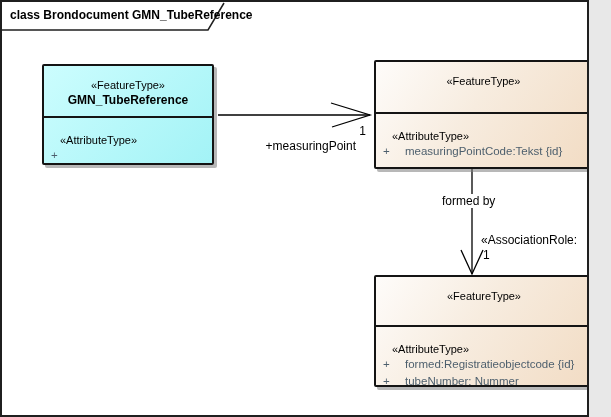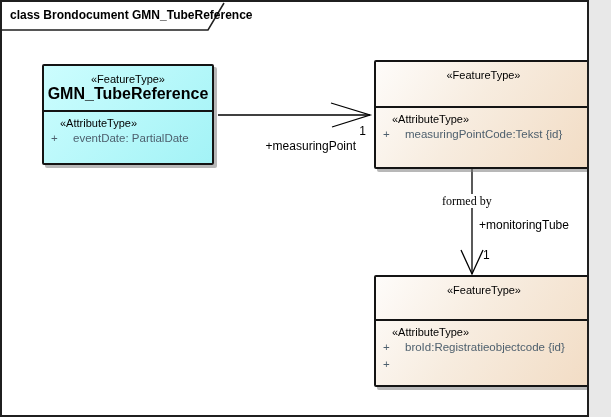--- a/index.html
+++ b/index.html
@@ -15,35 +15,35 @@
     position:absolute; left:8px; top:6px;
     font-size:12px; font-weight:bold; white-space:nowrap;
   }
   .uml-class {
     position:absolute; box-sizing:border-box;
     border:2px solid #141414; border-radius:2px;
     box-shadow:3px 3px 0 rgba(125,125,125,.55);
   }
   .uml-class.cyan  { background:linear-gradient(135deg,#ccfdfe 0%,#a3f3f6 100%); }
   .uml-class.beige { background:linear-gradient(125deg,#fefcfa 0%,#f7ecdf 45%,#f2dcc4 100%); }
-  .uml-head { text-align:center; padding-top:6px; }
+  .uml-head { text-align:center; padding-top:12px; }
   .uml-head .stereo { font-size:11px; line-height:14px; }
-  .uml-head .cname  { font-size:16px; font-weight:bold; line-height:16px; }
-  .uml-attrs { border-top:2px solid #141414; padding-top:4px; }
+  .uml-head .cname  { font-size:12px; font-weight:bold; line-height:16px; }
+  .uml-attrs { border-top:2px solid #141414; padding-top:15px; }
   .uml-attrs .stereo { font-size:11px; padding-left:16px; line-height:14px; }
   .attr-row { display:flex; font-size:11.5px; line-height:17px; color:#4d5f6d; }
   .attr-row .vis { width:22px; padding-left:7px; flex:none; }
   .attr-row .sig { white-space:nowrap; }
   .lbl {
     position:absolute; font-size:12px; line-height:14px;
     white-space:nowrap; color:#000;
   }
   .lbl.right { text-align:right; }
   .lbl.center { text-align:center; }
-  .lbl.on-line { background:#ffffff; padding:0 3px;font-family:Liberation Serif, serif; }
+  .lbl.on-line { background:#ffffff; padding:0 3px; }
 </style>
 </head>
 <body>
 
 <div class="stage">
 
   <svg class="connector-layer" viewBox="0 0 611 417">
 
     <path d="M0,28 L206,28 L222,1" fill="none" stroke="#1f1f1f" stroke-width="1.5"></path>
 
@@ -58,21 +58,20 @@
 
   <div class="uml-class cyan" style="left:40px; top:62px; width:172px; height:101px;">
     <div class="uml-head" style="height:38px;">
       <div class="stereo">«FeatureType»</div>
       <div class="cname">GMN_TubeReference</div>
     </div>
     <div class="uml-attrs">
       <div class="stereo">«AttributeType»</div>
       <div class="attr-row">
         <span class="vis">+</span>
-        <span class="sig">eventDate: PartialDate</span>
       </div>
     </div>
   </div>
 
   <div class="uml-class beige" style="left:372px; top:58px; width:219px; height:109px;">
     <div class="uml-head" style="height:38px;">
       <div class="stereo">«FeatureType»</div>
     </div>
     <div class="uml-attrs">
       <div class="stereo">«AttributeType»</div>
@@ -84,28 +83,29 @@
   </div>
 
   <div class="uml-class beige" style="left:372px; top:273px; width:220px; height:112px;">
     <div class="uml-head" style="height:36px;">
       <div class="stereo">«FeatureType»</div>
     </div>
     <div class="uml-attrs">
       <div class="stereo">«AttributeType»</div>
       <div class="attr-row">
         <span class="vis">+</span>
-        <span class="sig">broId:Registratieobjectcode {id}</span>
+        <span class="sig">formed:Registratieobjectcode {id}</span>
       </div>
       <div class="attr-row">
         <span class="vis">+</span>
+        <span class="sig">tubeNumber: Nummer</span>
       </div>
     </div>
   </div>
 
   <div class="lbl right" style="left:264px; top:122px; width:100px;">1</div>
   <div class="lbl right" style="left:204px; top:137px; width:150px;">+measuringPoint</div>
 
   <div class="lbl center on-line" style="left:437px; top:192px;">formed by</div>
-  <div class="lbl" style="left:477px; top:216px;">+monitoringTube</div>
+  <div class="lbl" style="left:479px; top:231px;">«AssociationRole:</div>
   <div class="lbl" style="left:481px; top:246px;">1</div>
 
 </div>
 
 </body></html>

